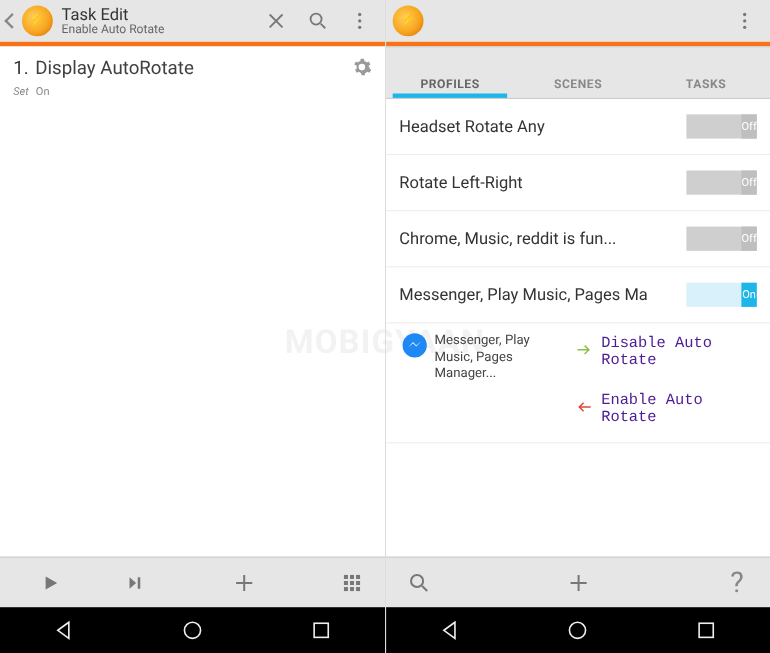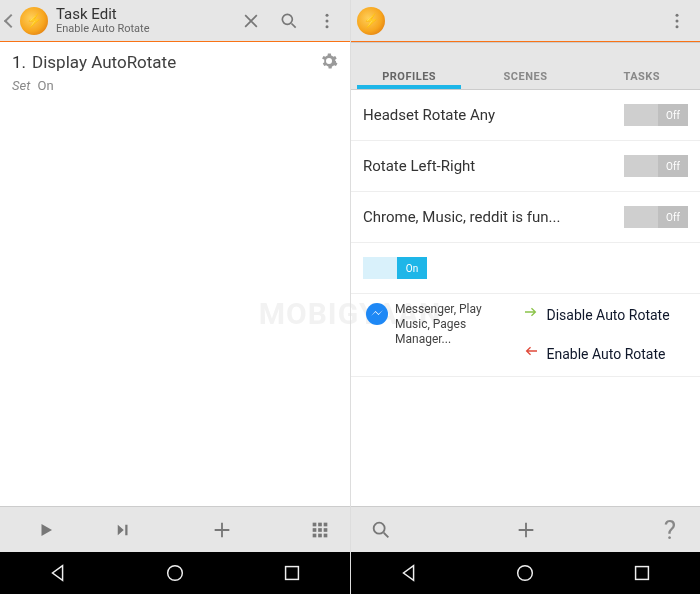--- a/index.html
+++ b/index.html
@@ -17,21 +17,21 @@
     display: flex;
     flex-direction: column;
     position: relative;
   }
   .pane + .pane { border-left: 1px solid #ddd; }
 
   
   .actionbar {
     height: 42px;
     background: #e6e6e6;
-    border-bottom: 1px solid #f97316;
+    border-bottom: 4px solid #f97316;
     display: flex;
     align-items: center;
     padding: 0 4px;
   }
   .ab-back {
     display: flex;
     align-items: center;
     gap: 2px;
     padding: 2px;
   }
@@ -75,21 +75,21 @@
     position: relative;
   }
   .task-num { font-size: 17px; color: #333; margin-right: 6px; }
   .task-label { font-size: 17px; color: #404040; flex: 1; }
   .task-gear {
     color: #9a9a9a;
     width: 18px; height: 18px;
   }
   .task-sub {
     padding: 0 12px 10px 12px;
-    font-size: 13px;
+    font-size: 10px;
     color: #888;
   }
   .task-sub em { font-style: italic; margin-right: 4px; }
   .content-fill { flex: 1; position: relative; }
 
   
   .watermark {
     position: absolute;
     top: 52%; left: 50%;
     transform: translate(-50%,-50%);
@@ -180,21 +180,21 @@
     width: 64px; height: 22px;
     background: #cfcfcf;
     position: relative;
     font-size: 11px;
     color: #fff;
     display: flex;
     align-items: center;
   }
   .toggle .knob {
     position: absolute;
-    top: 0; width: 30px; height: 22px;
+    top: 0; width: 14px; height: 22px;
     background: #bfbfbf;
     display: flex; align-items: center; justify-content: center;
     font-size: 10px;
   }
   .toggle.off .knob { right: 0; }
   .toggle.on { background: #d9f1fb; }
   .toggle.on .knob { right: 0; background: #1eb6e8; }
 
   
   .pdetail {
@@ -223,24 +223,25 @@
   }
   .pdetail-right {
     flex: 1;
     display: flex;
     flex-direction: column;
     gap: 20px;
     padding-top: 2px;
   }
   .action-line {
     display: flex;
-    align-items: flex-end;
+    align-items: center;
     gap: 8px;
     font-size: 14px;
-    color: #0f172a;
+    color: #4c1d95;
+    font-family: Liberation Mono, monospace;
   }
   .arrow-right svg, .arrow-left svg { width: 16px; height: 16px; }
   .arrow-right { color: #8bc34a; }
   .arrow-left { color: #e04a3a; }
 
   .chev {
     width: 10px; height: 10px;
     border-left: 2px solid #888;
     border-bottom: 2px solid #888;
     transform: rotate(45deg);
@@ -391,20 +392,21 @@
           <div class="knob">Off</div>
         </div>
     </div>
     <div class="prow">
       <span class="plabel">Chrome, Music, reddit is fun...</span>
       <div class="toggle off">
           <div class="knob">Off</div>
         </div>
     </div>
     <div class="prow">
+      <span class="plabel">Messenger, Play Music, Pages Ma</span>
       <div class="toggle on">
           <div class="knob">On</div>
         </div>
     </div>
 
     <div class="pdetail">
       <div class="pdetail-left">
         <svg class="msgr-icon" viewBox="0 0 24 24">
           <circle class="msgr-circle" cx="12" cy="12" r="11"></circle>
           <path fill="#fff" d="M6 14l4.5-5 3 3L18 8l-4.5 5-3-3z"></path>

